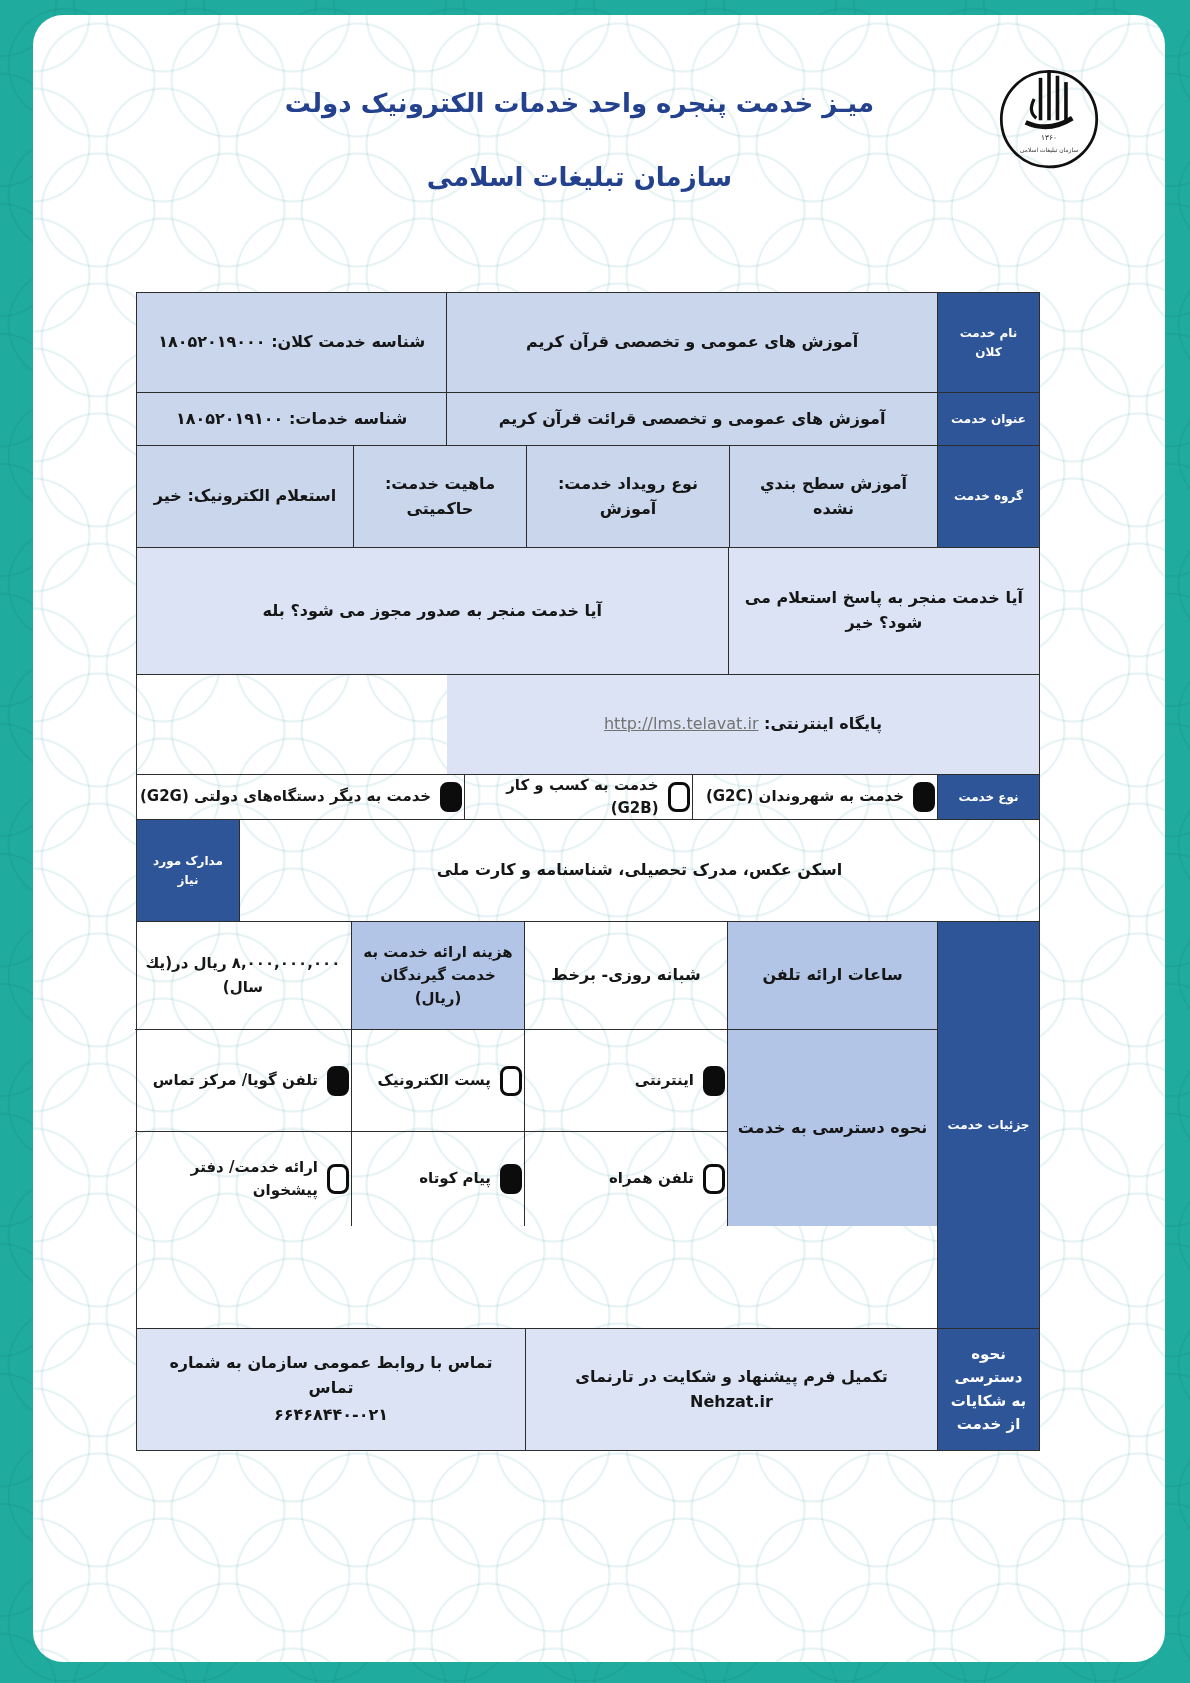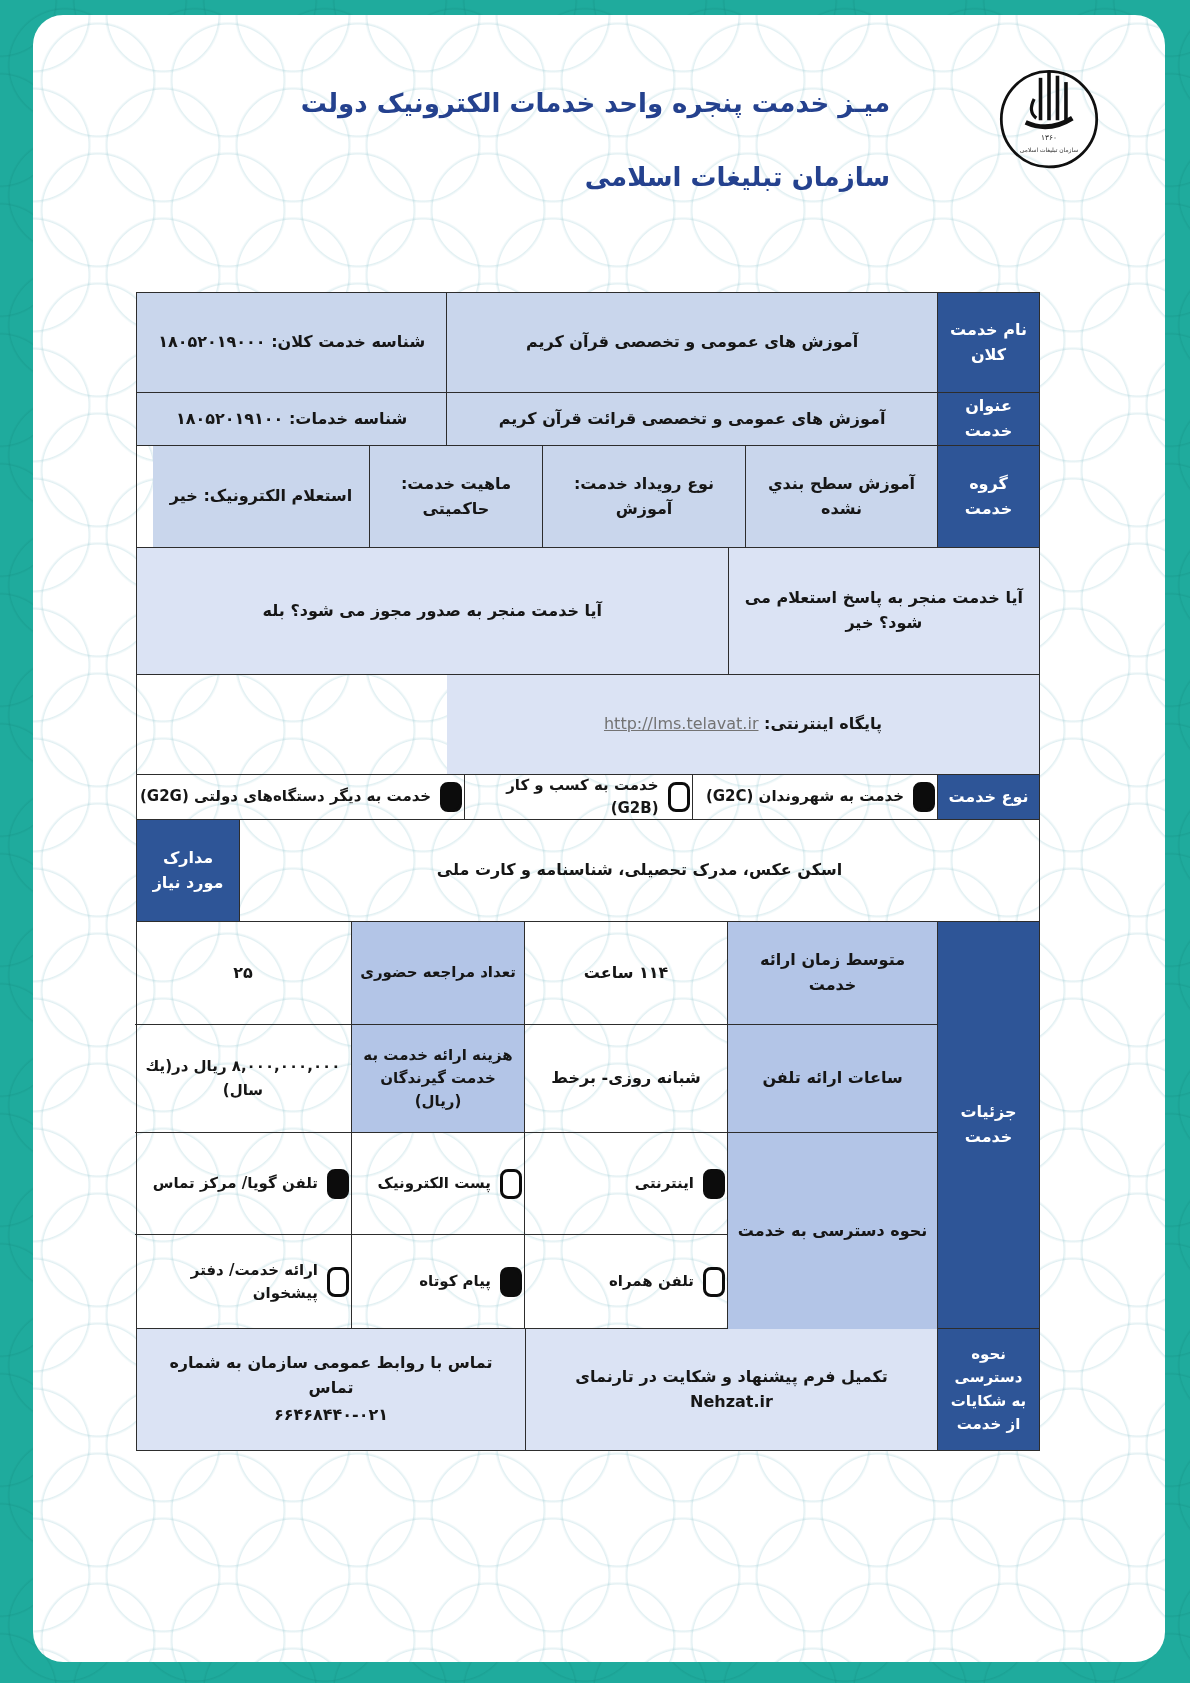--- a/index.html
+++ b/index.html
@@ -25,42 +25,42 @@
     position: absolute; left: 33px; right: 25px; top: 15px; bottom: 21px;
     border-radius: 30px;
     background-color: #ffffff;
     background-image:
       radial-gradient(circle at center, rgba(25,135,155,0) 55px, rgba(25,135,155,.13) 56px, rgba(25,135,155,0) 58.5px),
       radial-gradient(circle at center, rgba(25,135,155,0) 55px, rgba(25,135,155,.13) 56px, rgba(25,135,155,0) 58.5px);
     background-size: 130px 130px, 130px 130px;
     background-position: 0 0, 65px 65px;
   }
 
-  .titles { position: absolute; top: 88px; right: 300px; text-align: right; color: #24418e; }
+  .titles { position: absolute; top: 88px; right: 316px; text-align: center; color: #24418e; }
   .titles .t1 { font-size: 26px; font-weight: 700; letter-spacing: -0.5px; }
   .titles .t2 { font-size: 26px; font-weight: 700; margin-top: 44px; letter-spacing: -0.5px; }
 
   .logo { position: absolute; top: 62px; right: 88px; width: 106px; height: 108px; }
 
   
   .tbl {
     position: absolute; top: 292px; left: 136px; width: 904px;
     border: 1.5px solid #2d2d2d;
     font-size: 16px; font-weight: 700; color: #161616;
     line-height: 1.55;
   }
   .trow { display: flex; border-bottom: 1.5px solid #2d2d2d; }
   .trow:last-child { border-bottom: none; }
   .cell {
     border-left: 1.5px solid #2d2d2d;
     display: flex; align-items: center; justify-content: center;
     text-align: center; padding: 4px 8px;
   }
   .cell:last-child { border-left: none; }
-  .hdr { background: #2e5597; color: #ffffff; font-size: 16px; }
+  .hdr { background: #2e5597; color: #ffffff; font-size: 12px; }
   .cA { background: #c9d6ec; }
   .cB { background: #dbe3f4; }
   .cP { background: #b3c5e7; }
   .cW { background: transparent; }
 
   .w-hdr { width: 102px; flex: none; }
 
   .link { color: #737373; text-decoration: underline; cursor: pointer; font-weight: 400; }
 
   
@@ -117,21 +117,21 @@
   </div>
 
   <div class="trow" style="height:53px">
     <div class="cell hdr w-hdr">عنوان خدمت</div>
     <div class="cell cA" style="width:492px">آموزش های عمومی و تخصصی قرائت قرآن کریم</div>
     <div class="cell cA" style="width:310px">شناسه خدمات: ۱۸۰۵۲۰۱۹۱۰۰</div>
   </div>
 
   <div class="trow" style="height:102px">
     <div class="cell hdr w-hdr">گروه خدمت</div>
-    <div class="cell cA" style="width:192px">آموزش سطح بندي نشده</div>
+    <div class="cell cA" style="width:208px">آموزش سطح بندي نشده</div>
     <div class="cell cA" style="width:203px">نوع رویداد خدمت: آموزش</div>
     <div class="cell cA" style="width:173px">ماهیت خدمت: حاکمیتی</div>
     <div class="cell cA" style="width:216px">استعلام الکترونیک: خیر</div>
   </div>
 
   <div class="trow" style="height:127px">
     <div class="cell cB" style="width:312px">آیا خدمت منجر به پاسخ استعلام می شود؟ خیر</div>
     <div class="cell cB" style="width:592px">آیا خدمت منجر به صدور مجوز می شود؟ بله</div>
   </div>
 
@@ -160,26 +160,20 @@
 
   <div class="trow" style="height:102px">
     <div class="cell cW" style="width:802px">اسکن عکس، مدرک تحصیلی، شناسنامه و کارت ملی</div>
     <div class="cell hdr w-hdr">مدارک مورد نیاز</div>
   </div>
 
   <div class="trow" style="height:407px">
     <div class="cell hdr w-hdr">جزئیات خدمت</div>
     <div class="dbody">
 
-      <div class="drow" style="height:103px">
-        <div class="cell cP" style="width:210px">متوسط زمان ارائه خدمت</div>
-        <div class="cell cW" style="width:203px">۱۱۴ ساعت</div>
-        <div class="cell cP small" style="width:173px">تعداد مراجعه حضوری</div>
-        <div class="cell cW" style="width:216px">۲۵</div>
-      </div>
 
       <div class="drow" style="height:108px">
         <div class="cell cP" style="width:210px">ساعات ارائه تلفن</div>
         <div class="cell cW" style="width:203px">شبانه روزی- برخط</div>
         <div class="cell cP small" style="width:173px">هزینه ارائه خدمت به خدمت گیرندگان (ریال)</div>
         <div class="cell cW small" style="width:216px">۸,۰۰۰,۰۰۰,۰۰۰ ریال در(یك سال)</div>
       </div>
 
       <div class="drow" style="height:196px">
         <div class="cell cP" style="width:210px">نحوه دسترسی به خدمت</div>

